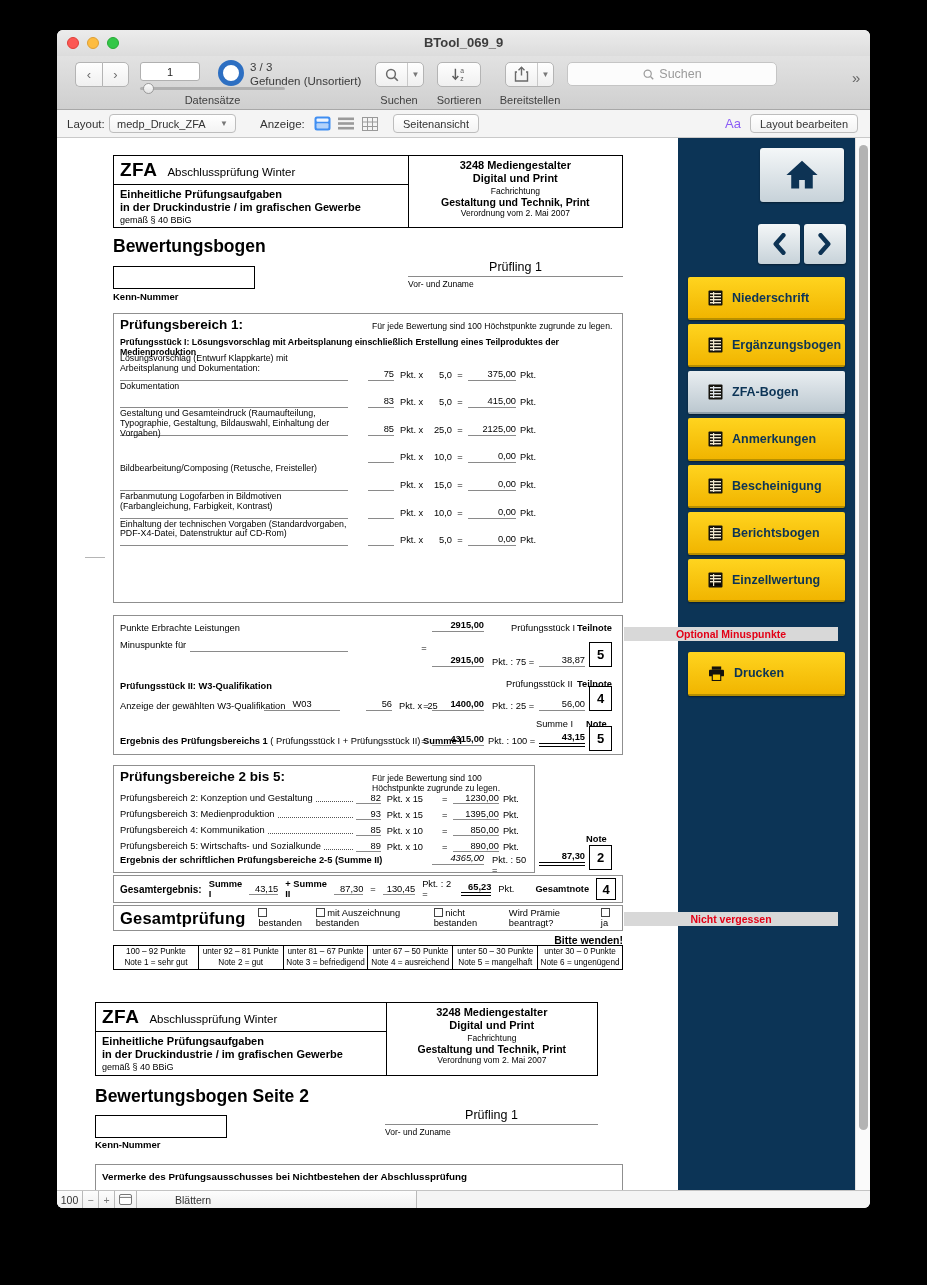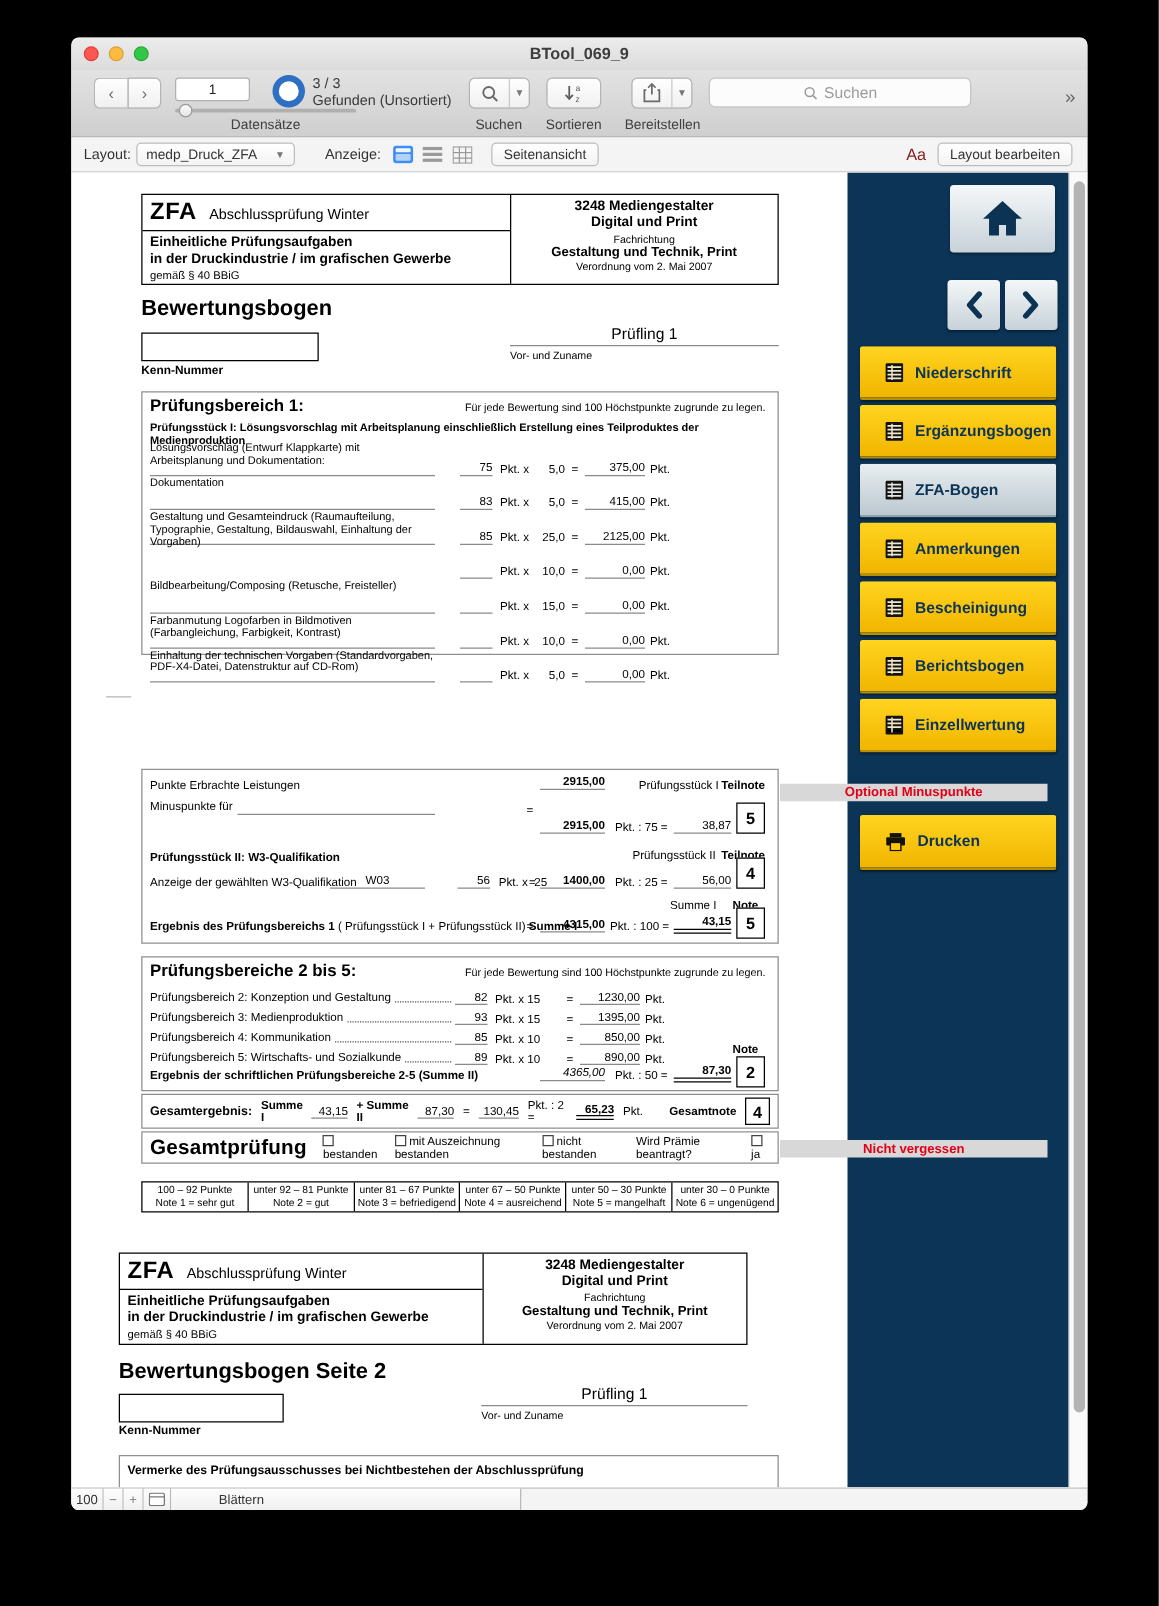--- a/index.html
+++ b/index.html
@@ -197,21 +197,21 @@
             <line x1="0.5" y1="5" x2="15.5" y2="5" stroke="#9a9a9a"></line>
             <line x1="0.5" y1="9.5" x2="15.5" y2="9.5" stroke="#9a9a9a"></line>
             <line x1="5.5" y1="0.5" x2="5.5" y2="13.5" stroke="#9a9a9a"></line>
             <line x1="10.5" y1="0.5" x2="10.5" y2="13.5" stroke="#9a9a9a"></line>
           </svg>
       </span>
     </div>
     <div class="lb-item" style="left:336px;">
       <div class="lb-btn">Seitenansicht</div>
     </div>
-    <div class="lb-item" style="left:668px;font-size:13px;color:#7f1d1d;">Aa</div>
+    <div class="lb-item" style="left:668px;font-size:13px;color:#8b5cf6;">Aa</div>
     <div class="lb-item" style="left:693px;">
       <div class="lb-btn">Layout bearbeiten</div>
     </div>
   </div>
 
   <div class="content">
 
     <div class="form-area">
 
       <div class="hdr abs" style="left:56px;top:17px;width:510px;height:73px;">
@@ -236,21 +236,21 @@
       <div class="abs b" style="left:56px;top:98px;font-size:17.5px;">Bewertungsbogen</div>
 
       <div class="abs blackbox" style="left:56px;top:128px;width:140px;height:21px;"></div>
       <div class="abs b" style="left:56px;top:153px;font-size:9.5px;">Kenn-Nummer</div>
 
       <div class="abs" style="left:351px;top:122px;width:215px;">
         <div class="ul" style="font-size:12.5px;padding-bottom:2px;">Prüfling 1</div>
         <div style="font-size:8.5px;margin-top:2px;">Vor- und Zuname</div>
       </div>
 
-      <div class="fbox" style="left:56px;top:175px;width:510px;height:211px;">
+      <div class="fbox" style="left:56px;top:175px;width:510px;height:290px;">
         <div class="abs b" style="left:6px;top:3px;font-size:13.5px;">Prüfungsbereich 1:</div>
         <div class="abs s85" style="left:258px;top:7px;">Für jede Bewertung sind 100 Höchstpunkte zugrunde zu legen.</div>
         <div class="abs b" style="left:6px;top:23px;font-size:8.8px;">Prüfungsstück I: Lösungsvorschlag mit Arbeitsplanung einschließlich Erstellung eines Teilproduktes der Medienproduktion</div>
 
         <div class="abs" style="left:6px;top:39px;right:6px;">
 
           <div class="p1row">
             <div class="flabel">Lösungsvorschlag (Entwurf Klappkarte) mit Arbeitsplanung und Dokumentation:</div>
             <div class="numline">
               <span class="uf w26 tr">75</span>
@@ -372,21 +372,21 @@
           <span>( Prüfungsstück I +  Prüfungsstück II)</span>
           <span class="b">Summe I</span>
         </span>
         <span class="abs tc" style="left:303px;top:120px;width:14px;">=</span>
         <span class="abs ul b tr" style="left:318px;top:118px;width:52px;padding-bottom:1px;">4315,00</span>
         <span class="abs" style="left:374px;top:120px;">Pkt. : 100 =</span>
         <span class="abs dul b tr" style="left:425px;top:116px;width:46px;padding-bottom:1px;">43,15</span>
         <span class="notebox" style="left:475px;top:110px;">5</span>
       </div>
 
-      <div class="fbox" style="left:56px;top:627px;width:510px;height:108px;font-size:9.3px;">
+      <div class="fbox" style="left:56px;top:627px;width:422px;height:108px;font-size:9.3px;">
         <div class="abs b" style="left:6px;top:3px;font-size:13.5px;">Prüfungsbereiche 2 bis 5:</div>
         <div class="abs s85" style="left:258px;top:7px;">Für jede Bewertung sind 100 Höchstpunkte zugrunde zu legen.</div>
 
         <div class="abs" style="left:6px;top:24px;right:6px;display:flex;align-items:flex-end;height:14px;">
           <span style="width:244px;display:flex;">
               <span>Prüfungsbereich 2: Konzeption und Gestaltung</span>
               <span class="leader"></span>
             </span>
           <span class="ul w26 tr">82</span>
           <span class="w52 pl6">Pkt. x 15</span>
@@ -455,20 +455,21 @@
       <div class="fbox" style="left:56px;top:767px;width:510px;height:26px;display:flex;align-items:center;gap:13px;
                   padding:0 6px;font-size:9.3px;">
         <span class="b" style="font-size:16.5px;letter-spacing:.2px;">Gesamtprüfung</span>
         <span><span class="cb"></span> <span>bestanden</span></span>
         <span><span class="cb"></span> <span>mit Auszeichnung bestanden</span></span>
         <span><span class="cb"></span> <span>nicht bestanden</span></span>
         <span style="margin-left:auto;">Wird Prämie beantragt?</span>
         <span><span class="cb"></span> <span>ja</span></span>
       </div>
 
+      <div class="abs b" style="left:56px;top:796px;width:510px;text-align:right;font-size:10.5px;">Bitte wenden!</div>
 
       <div class="abs" style="left:56px;top:807px;width:510px;display:flex;border:1px solid #000;box-sizing:border-box;">
         <div class="gradecell">
             <div>100 – 92 Punkte</div>
             <div>Note 1 = sehr gut</div>
           </div>
         <div class="gradecell">
             <div>unter 92 – 81 Punkte</div>
             <div>Note 2 = gut</div>
           </div>

